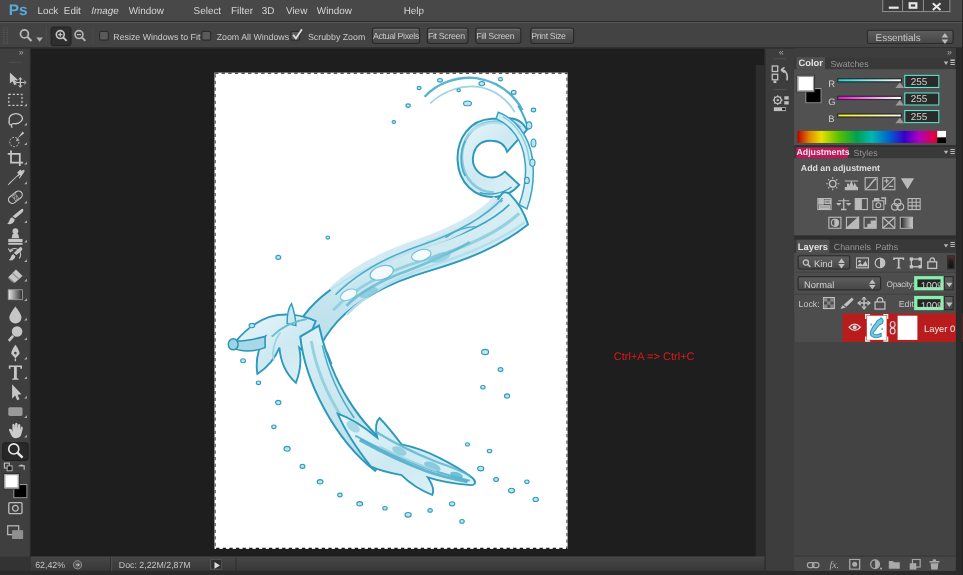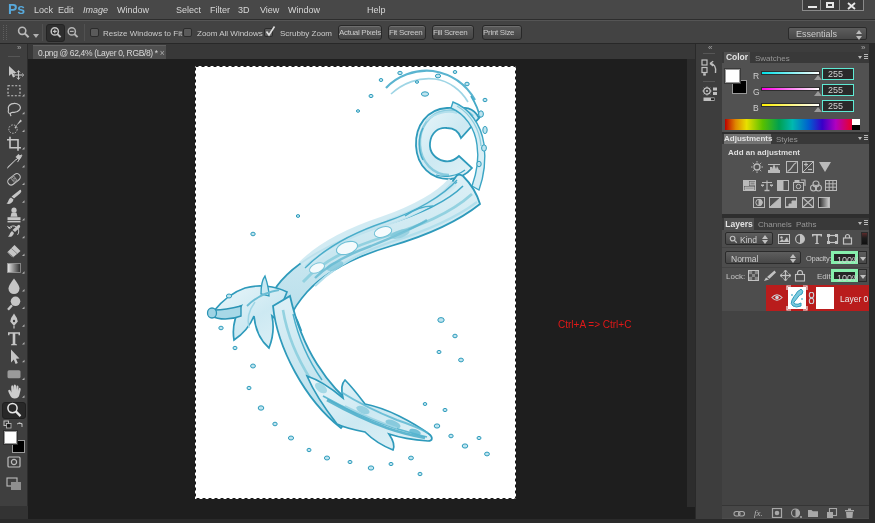--- a/index.html
+++ b/index.html
@@ -258,23 +258,20 @@
           <rect x="-7" y="-6" width="10" height="8" stroke="#bdbdbd" stroke-width="1.1" fill="#3f3f3f"></rect>
           <rect x="-3" y="-2" width="10" height="8" fill="#8f8f8f" stroke="none"></rect>
         </g>
     </svg>
 
     <div class="abs" style="left:12px;top:396px;width:13px;height:13px;background:#000;border:1px solid #9a9a9a;"></div>
     <div class="abs" style="left:4px;top:387px;width:13px;height:13px;background:#fff;border:1px solid #9a9a9a;box-shadow:0 0 0 1px #2e2e2e;"></div>
     <div class="abs" style="left:0;top:462px;width:28px;height:17px;background:#333;"></div>
   </div>
 
-  <div class="abs" id="tabbar" style="left:28px;top:44px;width:667px;height:15px;background:#383838;">
-    <div class="abs" style="left:5px;top:1px;width:133px;height:14px;background:#4f4f4f;border-top:1px solid #5f5f5f;color:#d8d8d8;font-size:8.5px;line-height:14px;padding-left:5px;letter-spacing:-0.35px;white-space:nowrap;">0.png @ 62,4% (Layer 0, RGB/8) * <span style="color:#aaa;">×</span></div>
-  </div>
 
   <div class="abs" id="canvas" style="left:28px;top:59px;width:659px;height:448px;background:#1e1e1e;">
     <div class="abs" id="doc" style="left:167px;top:7px;width:321px;height:433px;background:#fff;">
       <svg width="321" height="433" viewBox="0 0 321 433">
           <rect x="0.5" y="0.5" width="320" height="432" fill="none" stroke="#1a1a1a" stroke-width="1" stroke-dasharray="3 3"></rect>
         <defs>
           <linearGradient id="wb" x1="0" y1="0" x2="1" y2="1">
               <stop offset="0" stop-color="#eaf6fa"></stop>
               <stop offset="0.5" stop-color="#cde9f2"></stop>
               <stop offset="1" stop-color="#e2f2f7"></stop>
@@ -443,21 +440,21 @@
       <div class="abs tri" style="left:92px;top:44px;"></div>
       <div class="abs vbox" style="left:100px;top:37px;">255</div>
 
       <div class="abs" style="left:3px;top:56px;width:135px;height:11px;background:linear-gradient(90deg,#bb0000,#e08800 8%,#e8e000 16%,#58c000 28%,#00a050 40%,#00b8b0 50%,#0060d0 62%,#3800c8 72%,#b000c0 82%,#e00040 92%,#d00010 100%);"></div>
       <div class="abs" style="left:130px;top:56px;width:8px;height:6px;background:#fff;"></div>
       <div class="abs" style="left:130px;top:62px;width:8px;height:5px;background:#000;"></div>
     </div>
     <div class="abs" style="left:0;top:88px;width:147px;height:2px;background:#2e2e2e;"></div>
 
     <div class="abs" style="left:0;top:90px;width:147px;height:10px;background:#393939;">
-      <div class="abs" style="left:2px;top:0px;width:47px;height:10px;background:#737373;color:#e3e3e3;font-size:8px;font-weight:bold;text-align:center;line-height:10px;">Adjustments</div>
+      <div class="abs" style="left:2px;top:0px;width:47px;height:10px;background:#be185d;color:#e3e3e3;font-size:8px;font-weight:bold;text-align:center;line-height:10px;">Adjustments</div>
       <span class="abs" style="left:54px;top:1px;color:#969696;font-size:8px;">Styles</span>
       <span class="abs pm" style="left:136px;top:1px;"></span>
     </div>
     <div class="abs" style="left:0;top:100px;width:147px;height:70px;background:#515151;">
       <span class="abs" style="left:6px;top:4px;color:#dedede;font-size:8px;font-weight:bold;">Add an adjustment</span>
       <svg class="abs" style="left:0;top:0;" width="147" height="70" viewBox="0 0 147 70" fill="none" stroke="#bababa">
 
         <g transform="translate(29,17)">
             <circle cx="6" cy="6" r="3" stroke-width="1.3"></circle>
             <g stroke-width="1">
@@ -696,15 +693,29 @@
         <g transform="translate(123,0)" fill="#a8a8a8" stroke="none">
             <rect x="0" y="2" width="9" height="1.4"></rect>
             <path d="M1 4 L8 4 L7.4 10 L1.6 10 Z"></path>
             <rect x="3" y="0.5" width="3" height="1.5"></rect>
           </g>
       </svg>
     </div>
   </div>
   <div class="abs" style="left:869px;top:44px;width:6px;height:479px;background:#2a2a2a;"></div>
 
+  <div class="abs" id="statusbar" style="left:28px;top:506px;width:667px;height:13px;background:linear-gradient(#454545,#383838);border-top:1px solid #555;">
+    <span class="abs" style="left:4px;top:2px;font-size:8px;color:#c4c4c4;">62,42%</span>
+    <svg class="abs" style="left:38px;top:2px;" width="9" height="9" viewBox="0 0 9 9">
+        <circle cx="4.5" cy="4.5" r="3.8" fill="#555" stroke="#999" stroke-width="0.8"></circle>
+        <path d="M3 4.5 L6 4.5 M4.8 3.2 L6 4.5 L4.8 5.8" stroke="#ccc" stroke-width="0.9" fill="none"></path>
+      </svg>
+    <div class="abs" style="left:72px;top:0;width:1px;height:13px;background:#2f2f2f;"></div>
+      <div class="abs" style="left:73px;top:0;width:1px;height:13px;background:#4e4e4e;"></div>
+      <span class="abs" style="left:80px;top:2px;font-size:8px;color:#c4c4c4;">Doc: 2,22M/2,87M</span>
+      <div class="abs" style="left:186px;top:0;width:1px;height:13px;background:#2f2f2f;"></div>
+    <div class="abs" style="left:163px;top:1px;width:11px;height:10px;background:#2e2e2e;border:1px solid #555;">
+      <div class="abs" style="left:3px;top:2px;width:0;height:0;border-top:3px solid transparent;border-bottom:3px solid transparent;border-left:5px solid #ddd;"></div>
+    </div>
+  </div>
   <div class="abs" style="left:0;top:519px;width:875px;height:4px;background:#2a2a2a;"></div>
 
 </div>
 
 </body></html>

